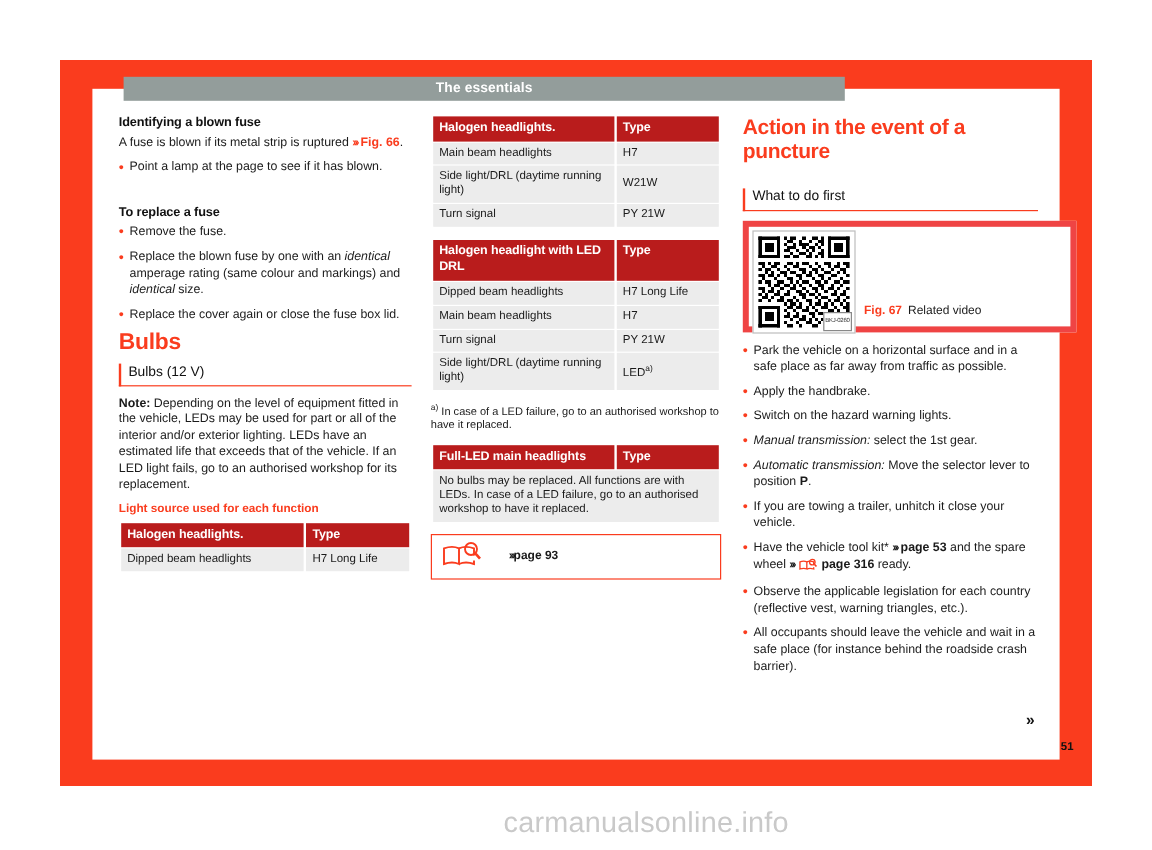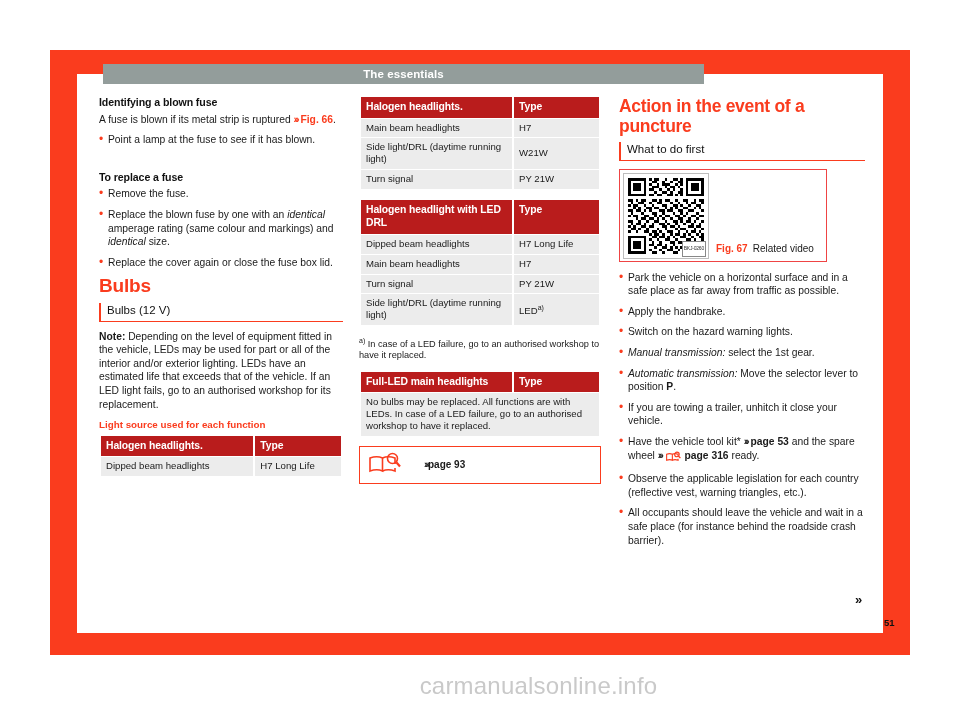--- a/index.html
+++ b/index.html
@@ -151,22 +151,22 @@
     margin-top: 2px;
   }
   .ref-box .txt {
     margin-left: 22px;
     font-size: 10px;
     font-weight: bold;
   }
 
   
   .figure {
-    border: 1px solid #ef4444;
-    width: 208px;
+    border: 5px solid #ef4444;
+    width: 278px;
     height: 93px;
     position: relative;
     margin: 4px 0 9px 0;
     background: #fff;
   }
   .qr-wrap {
     position: absolute; left: 3px; top: 3px;
     width: 86px; height: 86px;
     border: 1px solid #bdbdbd;
     background: #fff;
@@ -192,21 +192,21 @@
   }
   .fig-caption .fignum { color: #fa3c1e; font-weight: bold; }
   .fig-caption .figtext { color: #1a1a1a; margin-left: 5px; }
 
   
   .big-title {
     color: #fa3c1e;
     font-size: 17.5px;
     font-weight: bold;
     line-height: 20px;
-    margin: 0 0 6px 0;
+    margin: 0 0 21px 0;
     letter-spacing: -.3px;
   }
 
   
   .book-icon { display: inline-block; vertical-align: -3px; }
 
   
   #cont-marker {
     position: absolute;
     left: 855px; top: 592px;
@@ -245,21 +245,21 @@
   <div id="title-bar">
     <span>The essentials</span>
   </div>
 
   <div class="col" id="col-left">
 
     <h3 class="sub">Identifying a blown fuse</h3>
 
     <p class="body"><span>A fuse is blown if its metal strip is ruptured </span><span class="chev red">›››</span> <span class="red bold">Fig. 66</span><span>.</span></p>
 
-    <p class="bullet">Point a lamp at the fuse to see if it has blown.</p>
+    <p class="bullet">Point a lamp at the page to see if it has blown.</p>
 
     <h3 class="sub" style="margin-top:24px">To replace a fuse</h3>
 
     <p class="bullet">Remove the fuse.</p>
 
     <p class="bullet"><span>Replace the blown fuse by one with an </span><span class="ital">identical</span><span> amperage rating (same colour and markings) and </span><span class="ital">identical</span><span> size.</span></p>
 
     <p class="bullet">Replace the cover again or close the fuse box lid.</p>
 
     <div class="sec-title">Bulbs</div>

